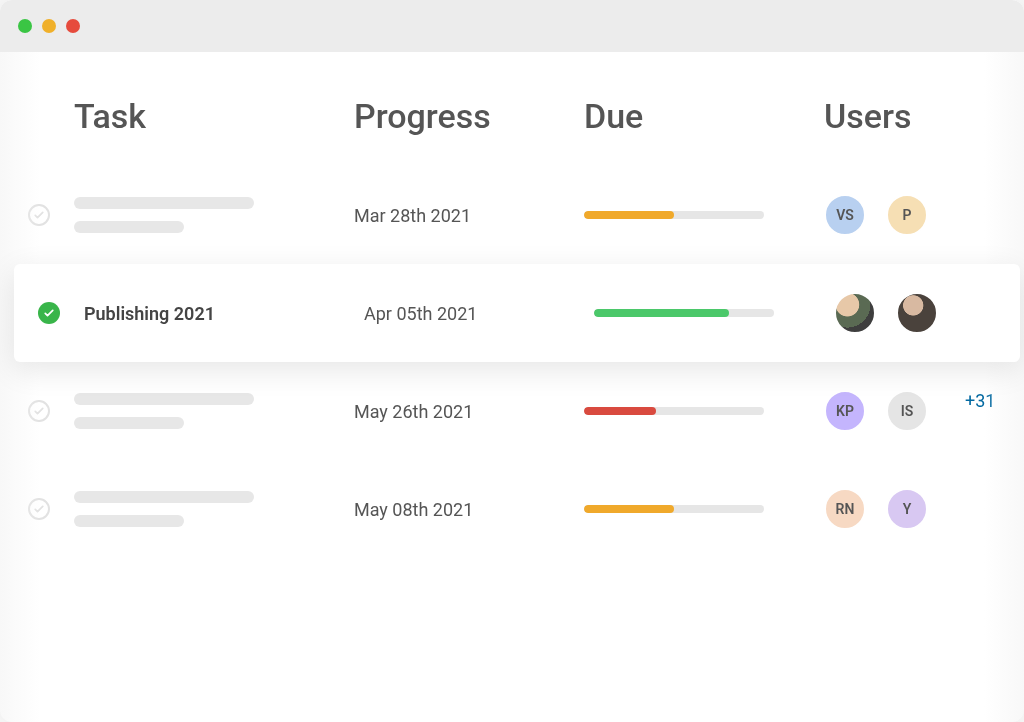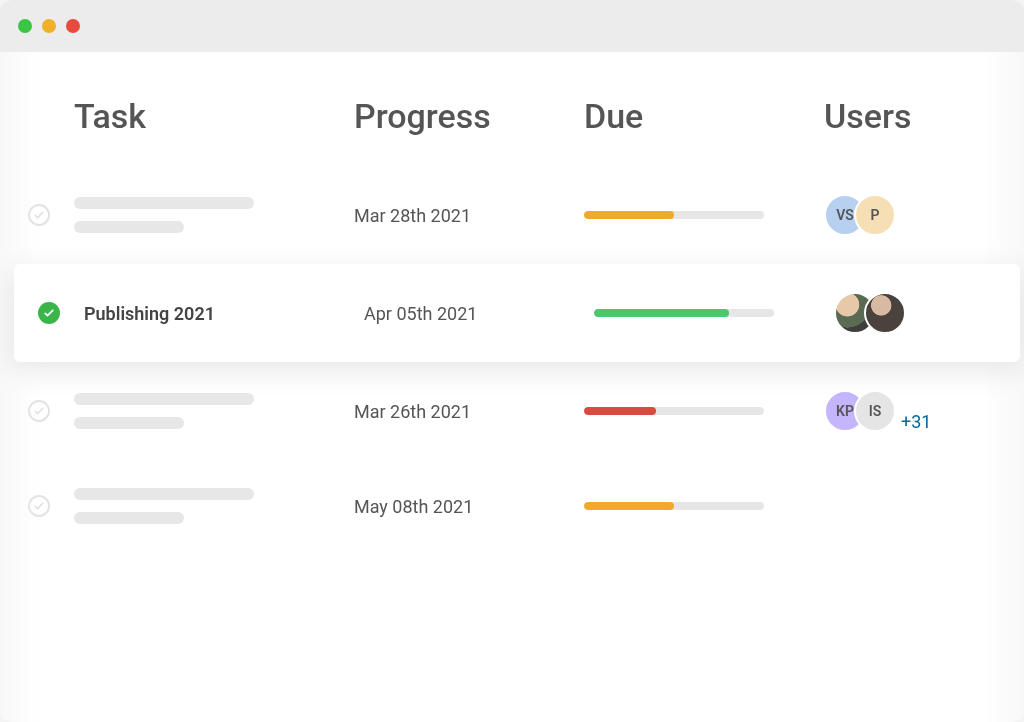--- a/index.html
+++ b/index.html
@@ -110,21 +110,22 @@
     border-radius: 5px;
     overflow: hidden;
   }
   .progress-bar {
     height: 100%;
     border-radius: 5px;
   }
 
   .users-cell {
     display: flex;
-    align-items: flex-end;
+    align-items: flex-start;
+    gap: 32px;
   }
   .avatar {
     width: 42px;
     height: 42px;
     border-radius: 50%;
     display:flex;
     align-items:center;
     justify-content:center;
     font-size: 14px;
     font-weight: 600;
@@ -222,21 +223,21 @@
               <div class="checkmark empty">
                 <svg viewBox="0 0 16 16">
                   <path d="M3 8.5l3 3 7-7" stroke="#e2e2e2" stroke-width="2.3" fill="none" stroke-linecap="round" stroke-linejoin="round"></path>
                 </svg>
               </div>
             </div>
             <div class="skeleton-stack">
               <div class="skel w1"></div>
               <div class="skel w2"></div>
             </div>
-            <div class="due-text">Mar 26th 2021</div>
+            <div class="due-text">May 26th 2021</div>
             <div>
               <div class="progress">
                 <div class="progress-bar" style="width: 40%; background: rgb(217, 74, 63);"></div>
               </div>
             </div>
             <div class="users-cell">
               <div class="avatar" style="background: #c4b5fd;">KP</div>
               <div class="avatar" style="background: #e5e5e5;">IS</div>
               <span class="overflow-count">+31</span>
             </div>
@@ -253,20 +254,24 @@
             </div>
             <div class="skeleton-stack">
               <div class="skel w1"></div>
               <div class="skel w2"></div>
             </div>
             <div class="due-text">May 08th 2021</div>
             <div>
               <div class="progress">
                 <div class="progress-bar" style="width: 50%; background: rgb(240, 169, 43);"></div>
               </div>
+            </div>
+            <div class="users-cell">
+              <div class="avatar" style="background: rgb(247, 217, 195);">RN</div>
+              <div class="avatar" style="background: rgb(216, 200, 242);">Y</div>
             </div>
           </div>
         </div>
       </div>
 
   </div>
   <div class="vignette-left"></div>
   <div class="vignette-right"></div>
 </div>
 

